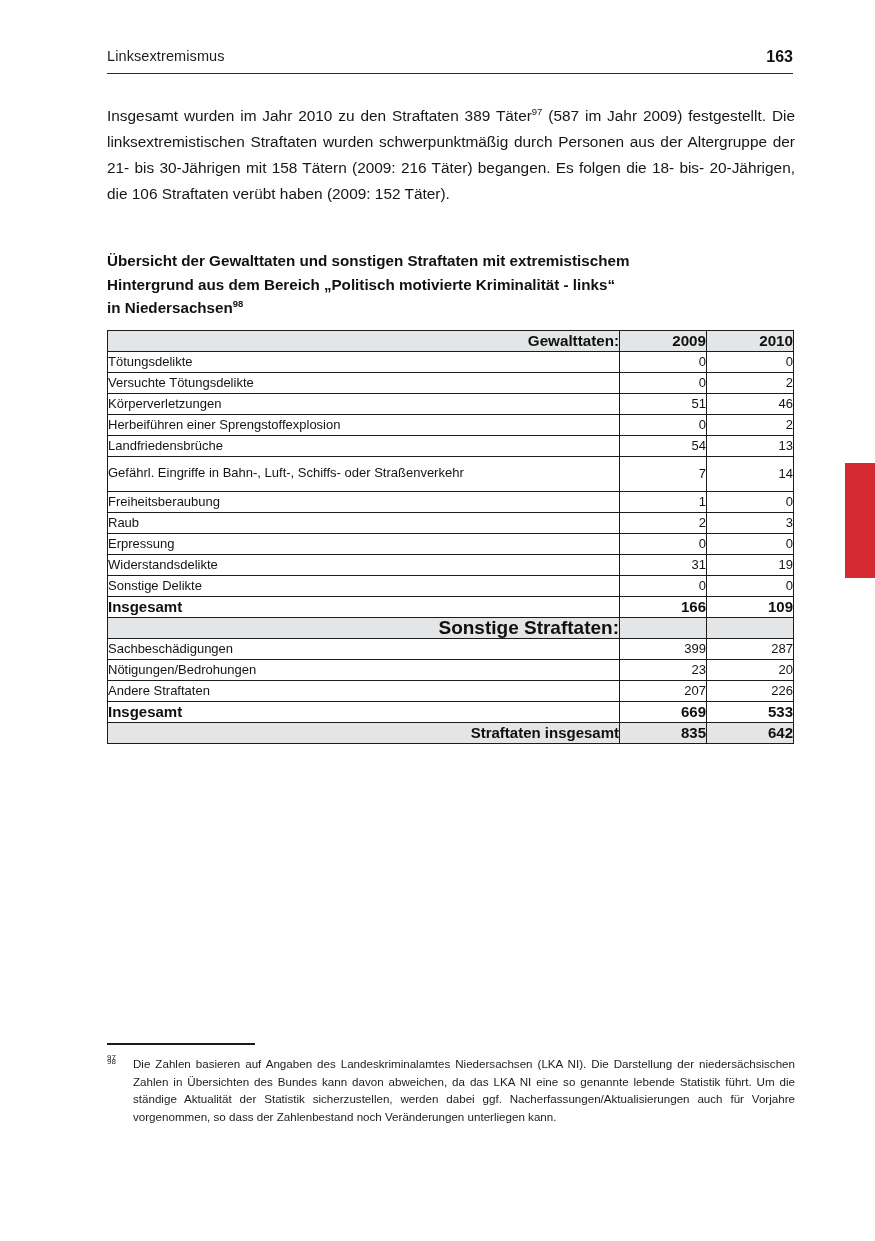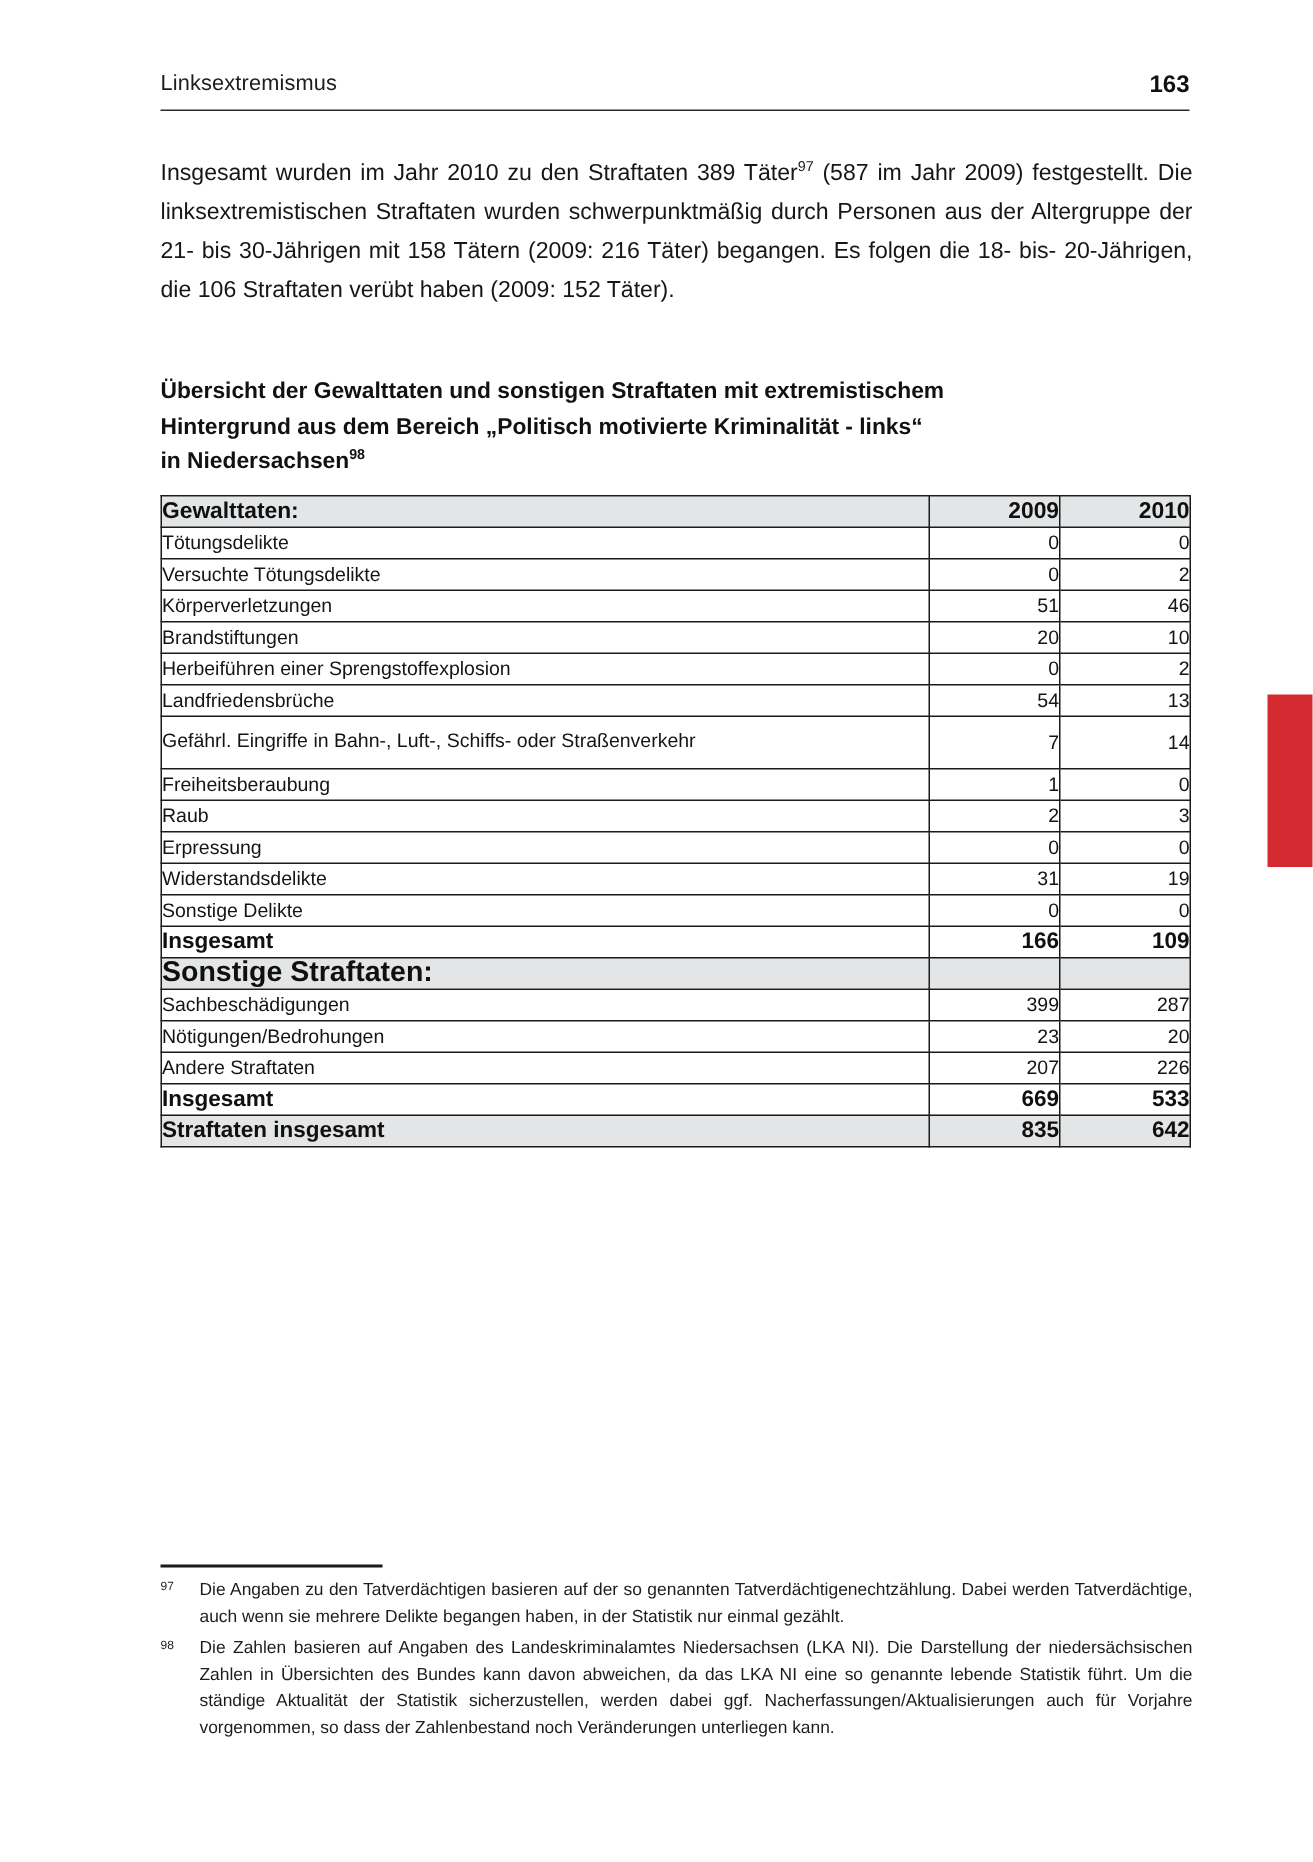--- a/index.html
+++ b/index.html
@@ -122,20 +122,21 @@
   .cell-num {
     padding: 5px 11px 6px 0;
     text-align: right;
     line-height: 20px;
   }
 
   tr.row-head td,
   tr.row-section td,
   tr.row-grandtotal td {
     background: #e3e5e6;
+    text-align: right;
   }
   tr.row-head td {
     font-weight: bold;
     font-size: 15.2px;
     color: #101010;
   }
   tr.row-section td {
     font-weight: bold;
     font-size: 19px;
     color: #101010;
@@ -245,25 +246,20 @@
             <td class="cell-label">Versuchte Tötungsdelikte</td>
             <td class="cell-num">0</td>
             <td class="cell-num">2</td>
           </tr>
           <tr>
             <td class="cell-label">Körperverletzungen</td>
             <td class="cell-num">51</td>
             <td class="cell-num">46</td>
           </tr>
           <tr>
-            <td class="cell-label">Brandstiftungen</td>
-            <td class="cell-num">20</td>
-            <td class="cell-num">10</td>
-          </tr>
-          <tr>
             <td class="cell-label">Herbeiführen einer Sprengstoffexplosion</td>
             <td class="cell-num">0</td>
             <td class="cell-num">2</td>
           </tr>
           <tr>
             <td class="cell-label">Landfriedensbrüche</td>
             <td class="cell-num">54</td>
             <td class="cell-num">13</td>
           </tr>
           <tr class="row-tall">
@@ -332,17 +328,17 @@
             <td class="cell-num">642</td>
           </tr>
         </tbody>
     </table>
   </div>
 
   <div class="side-marker"></div>
 
   <div class="footnote-rule"></div>
   <div class="footnotes">
-      <div class="footnote"><span class="footnote-marker">97</span><span>Die Angaben zu den Tatverdächtigen basieren auf der so genannten Tatverdächtigenechtzählung. Dabei werden Tatverdächtige, auch wenn sie mehrere Delikte begangen haben, in der Statistik nur einmal gezählt.</span></div>
+      <div class="footnote"><span class="footnote-marker">97</span></div>
       <div class="footnote"><span class="footnote-marker">98</span><span>Die Zahlen basieren auf Angaben des Landeskriminalamtes Niedersachsen (LKA NI). Die Darstellung der niedersächsischen Zahlen in Übersichten des Bundes kann davon abweichen, da das LKA NI eine so genannte lebende Statistik führt. Um die ständige Aktualität der Statistik sicherzustellen, werden dabei ggf. Nacherfassungen/Aktualisierungen auch für Vorjahre vorgenommen, so dass der Zahlenbestand noch Veränderungen unterliegen kann.</span></div>
     </div>
 
 </div>
 
 </body></html>

